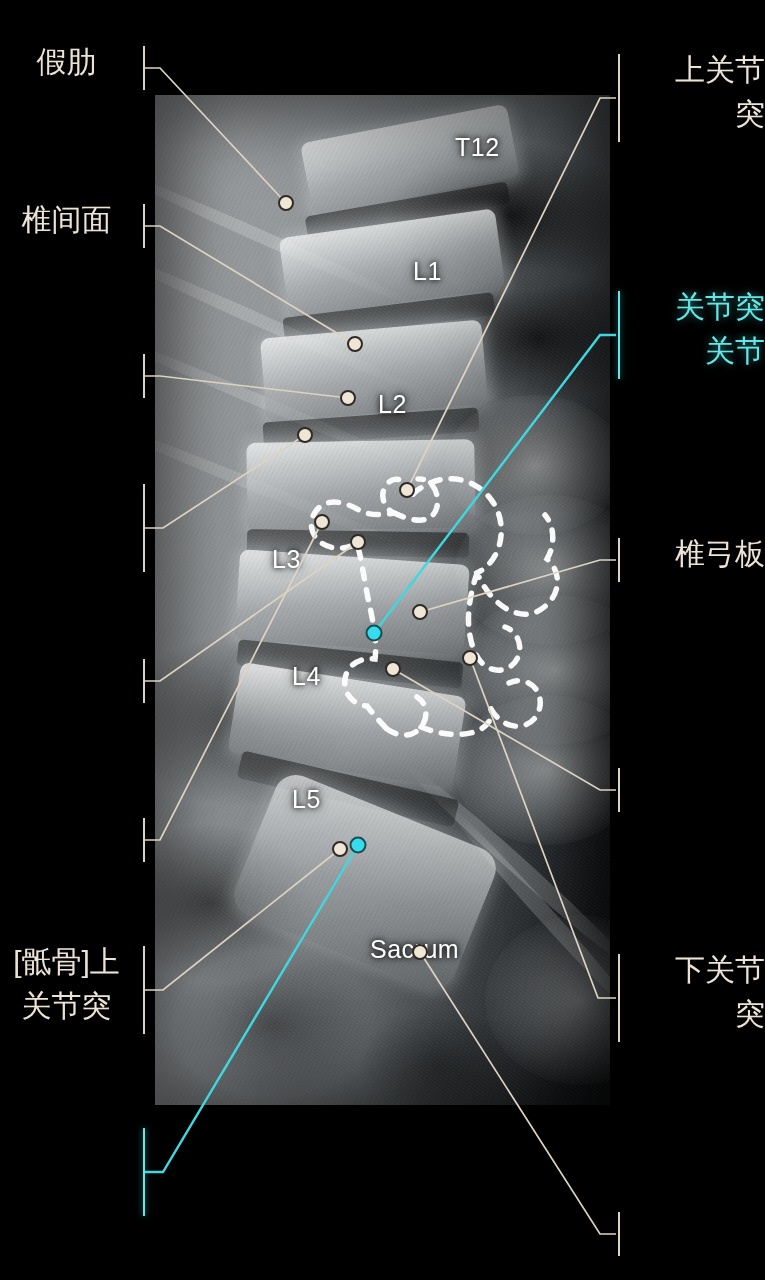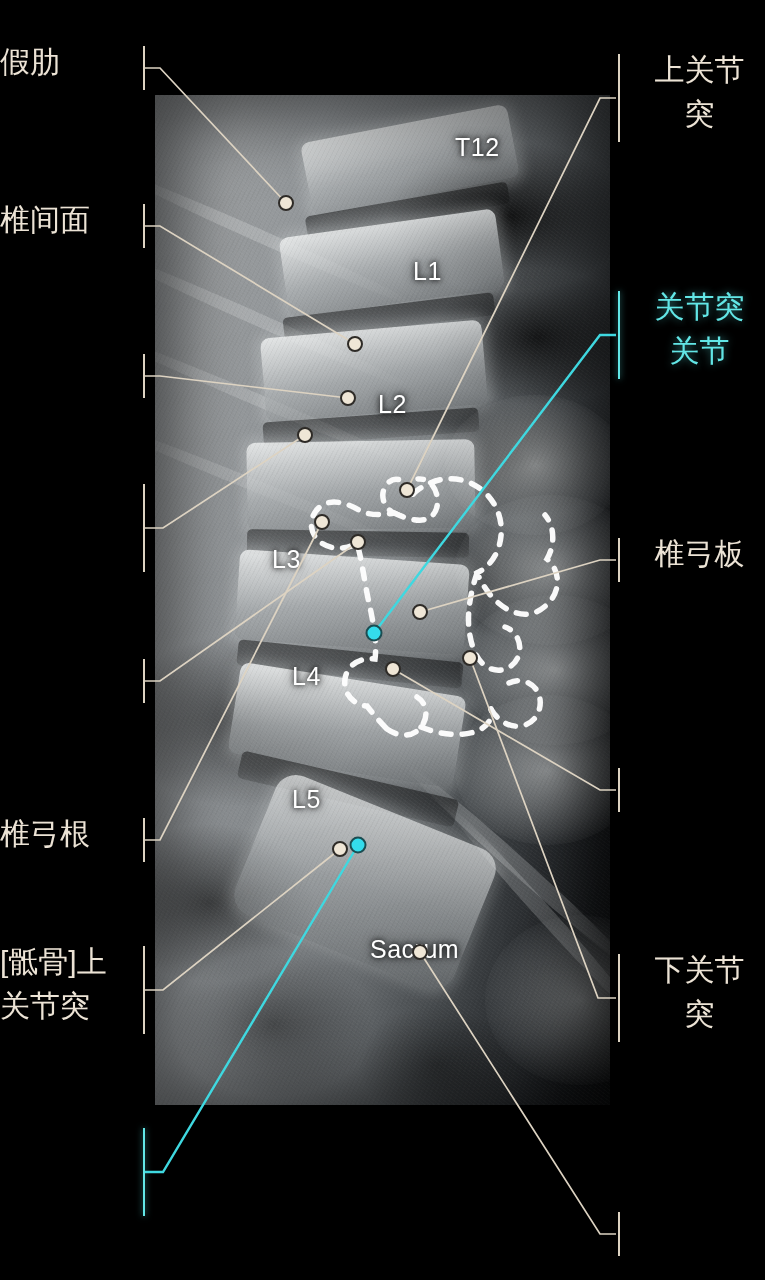--- a/index.html
+++ b/index.html
@@ -45,22 +45,22 @@
       repeating-linear-gradient(117deg,rgba(0,0,0,.035) 0 1px,transparent 1px 4px);}
   .vig{box-shadow:inset 0 0 70px 22px rgba(0,0,0,.55);}
 
   
   .vtag{position:absolute;color:#fff;font-size:25px;letter-spacing:.5px;
         text-shadow:0 0 5px rgba(0,0,0,.95),0 0 11px rgba(0,0,0,.8);white-space:nowrap;}
 
   
   .lbl{position:absolute;color:#ece3d5;font-size:30px;line-height:44px;white-space:pre;}
   .lbl.cy{color:#62e6e6;text-shadow:0 0 9px rgba(90,230,230,.55);}
-  .lbl.r{text-align:center;}
-  .lbl.l{text-align:left;}
+  .lbl.r{text-align:right;}
+  .lbl.l{text-align:center;}
 
   
   .bar{position:absolute;width:2px;background:#ddd3c2;}
   .bar.cy{background:#62e6e6;box-shadow:0 0 6px rgba(90,230,230,.6);}
 
   
   svg.ov{position:absolute;left:0;top:0;width:765px;height:1280px;overflow:visible;}
   svg.film{position:absolute;left:0;top:0;width:455px;height:1010px;overflow:visible;}
 </style>
 </head>
@@ -185,21 +185,20 @@
 
   <div class="bar" style="left:618px;top:54px;height:88px"></div>
   <div class="bar cy" style="left:618px;top:291px;height:88px"></div>
   <div class="bar" style="left:618px;top:538px;height:44px"></div>
   <div class="bar" style="left:618px;top:768px;height:44px"></div>
   <div class="bar" style="left:618px;top:954px;height:88px"></div>
   <div class="bar" style="left:618px;top:1212px;height:44px"></div>
 
   <div class="lbl l" style="left:0;top:40px;width:133px">假肋</div>
   <div class="lbl l" style="left:0;top:198px;width:133px">椎间面</div>
-  <div class="lbl l" style="left:0;top:812px;width:133px">椎弓根</div>
   <div class="lbl l" style="left:0;top:940px;width:133px">[骶骨]上
 关节突</div>
 
   <div class="lbl r" style="left:634px;top:48px;width:131px">上关节
 突</div>
   <div class="lbl r cy" style="left:634px;top:285px;width:131px">关节突
 关节</div>
   <div class="lbl r" style="left:634px;top:532px;width:131px">椎弓板</div>
   <div class="lbl r" style="left:634px;top:948px;width:131px">下关节
 突</div>

